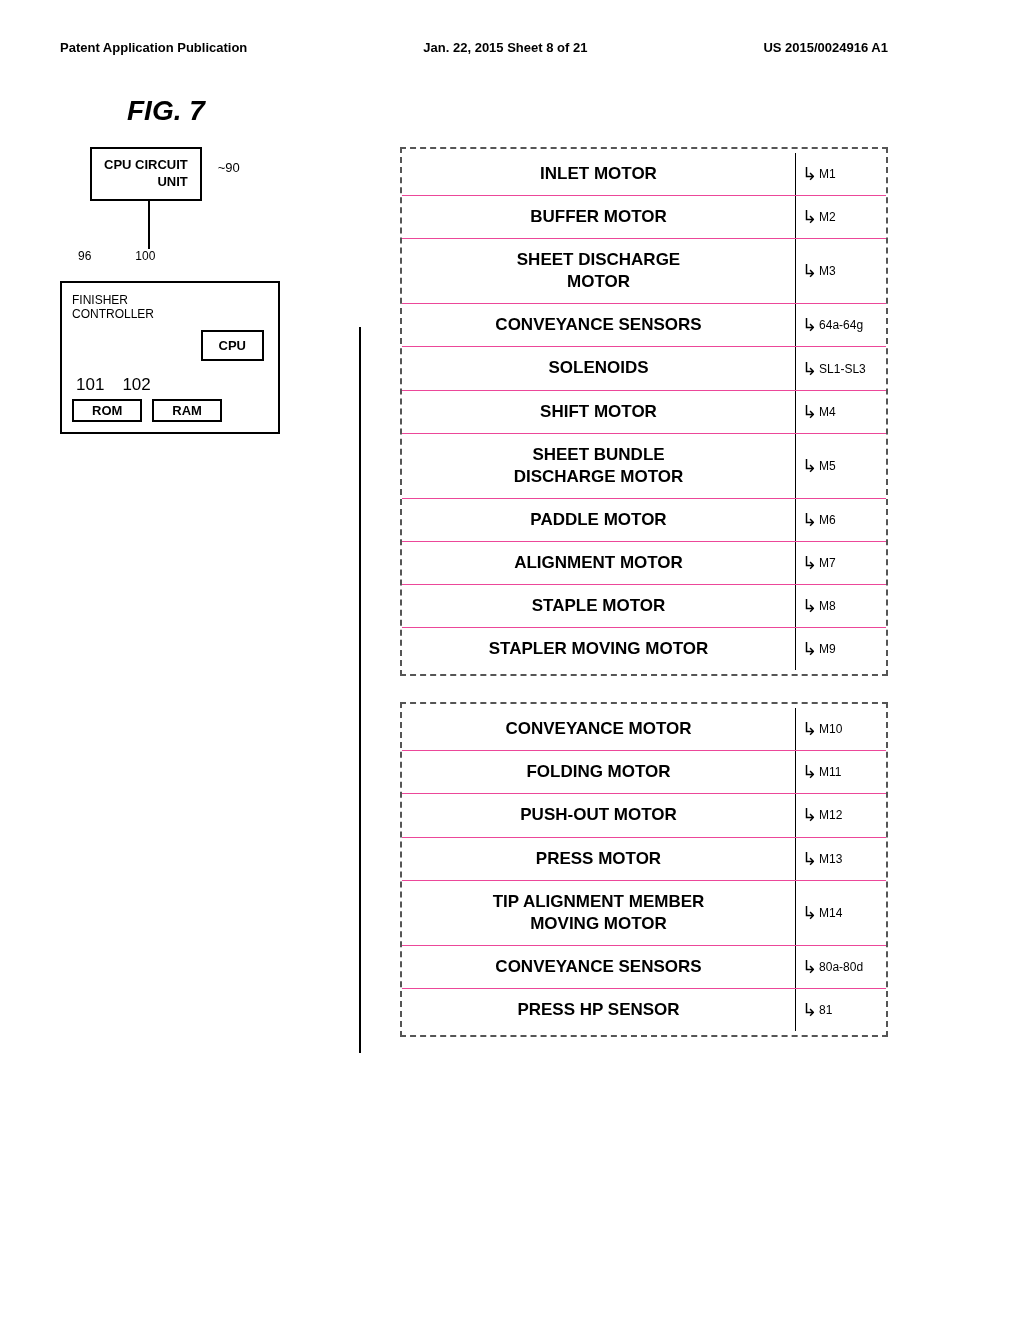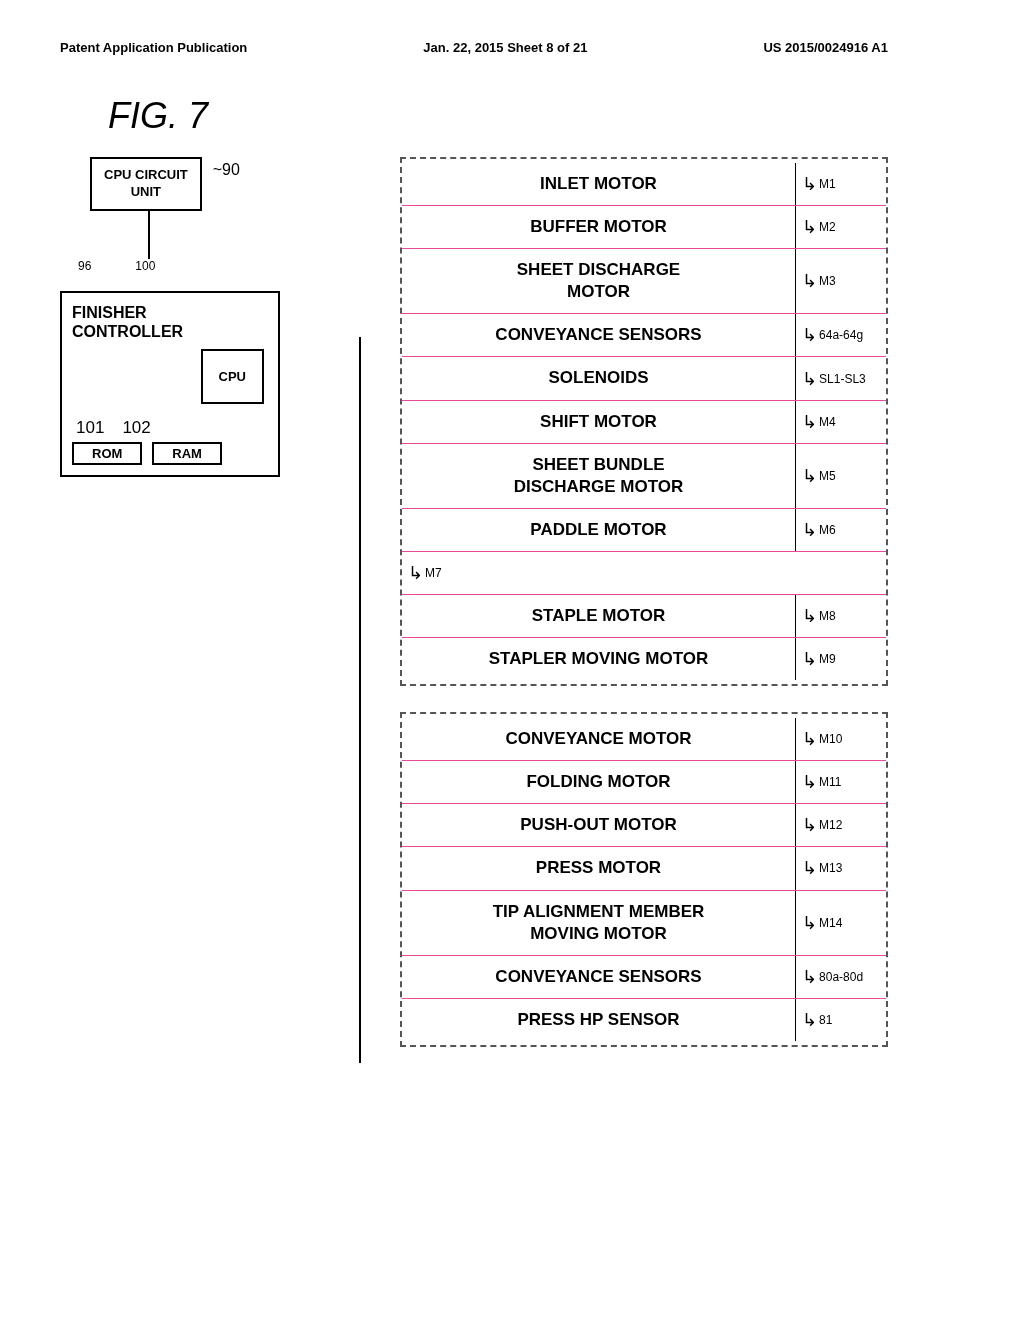--- a/index.html
+++ b/index.html
@@ -22,62 +22,62 @@
     .header {
       display: flex;
       justify-content: space-between;
       align-items: center;
       margin-bottom: 40px;
       font-size: 13px;
       font-weight: bold;
     }
 
     .fig-label {
-      font-size: 36px;
-      font-weight: normal;
+      font-size: 28px;
+      font-weight: bold;
       font-style: italic;
       margin-bottom: 20px;
-      margin-left: 48px;
+      margin-left: 67px;
     }
 
     
     .left-side {
       width: 280px;
       position: relative;
       flex-shrink: 0;
     }
 
     .cpu-circuit-box {
       border: 2px solid #000;
       padding: 8px 12px;
       display: inline-block;
       font-size: 13px;
       font-weight: bold;
-      text-align: center;
+      text-align: right;
       line-height: 1.3;
       position: relative;
     }
 
     .finisher-controller-box {
       border: 2px solid #000;
       padding: 10px;
       width: 220px;
       position: relative;
     }
 
     .finisher-label {
-      font-size: 16px;
-      font-weight: bold;
+      font-size: 12px;
+      font-weight: normal;
       line-height: 1.2;
       margin-bottom: 8px;
     }
 
     .cpu-inner-box {
       border: 2px solid #000;
-      padding: 18px 16px;
+      padding: 6px 16px;
       font-size: 13px;
       font-weight: bold;
       display: inline-block;
       margin-left: 60px;
       margin-bottom: 8px;
     }
 
     .rom-ram-row {
       display: flex;
       gap: 0;
@@ -159,21 +159,21 @@
 
   <div class="diagram-wrapper">
 
     <div class="left-side">
 
       
       <div style="margin-left:30px; margin-bottom:0; position:relative; display:inline-block;">
         <div class="cpu-circuit-box">
           <span>CPU CIRCUIT<br>UNIT</span>
         </div>
-        <span style="font-size:16px; position:absolute; top:4px; right:-38px;">~90</span>
+        <span style="font-size:13px; position:absolute; top:13px; right:-38px;">~90</span>
       </div>
 
       
       <div style="width:2px; height:48px; background:#000; margin-left:88px;"></div>
 
       
       <div style="display:flex; gap:44px; font-size:12px; margin-left:18px; margin-bottom:18px;">
         <span>96</span>
         <span>100</span>
       </div>
@@ -237,20 +237,21 @@
           </div>
           <div class="component-row">
             <div class="component-name">SHEET BUNDLE<br>DISCHARGE MOTOR</div>
             <div class="component-ref"><span style="font-size:18px;margin-right:2px;">↳</span>M5</div>
           </div>
           <div class="component-row">
             <div class="component-name">PADDLE MOTOR</div>
             <div class="component-ref"><span style="font-size:18px;margin-right:2px;">↳</span>M6</div>
           </div>
           <div class="component-row">
+            <div class="component-name">ALIGNMENT MOTOR</div>
             <div class="component-ref"><span style="font-size:18px;margin-right:2px;">↳</span>M7</div>
           </div>
           <div class="component-row">
             <div class="component-name">STAPLE MOTOR</div>
             <div class="component-ref"><span style="font-size:18px;margin-right:2px;">↳</span>M8</div>
           </div>
           <div class="component-row">
             <div class="component-name">STAPLER MOVING MOTOR</div>
             <div class="component-ref"><span style="font-size:18px;margin-right:2px;">↳</span>M9</div>
           </div>

